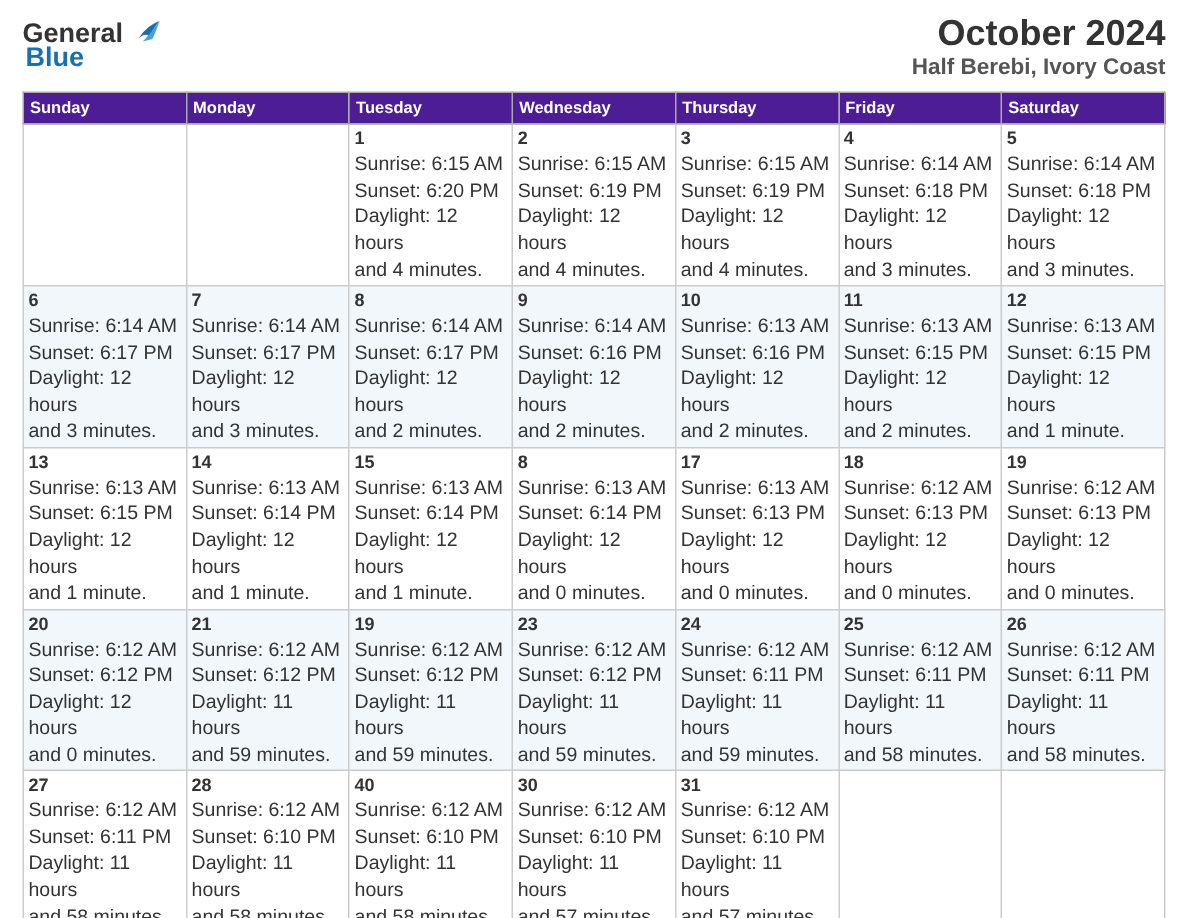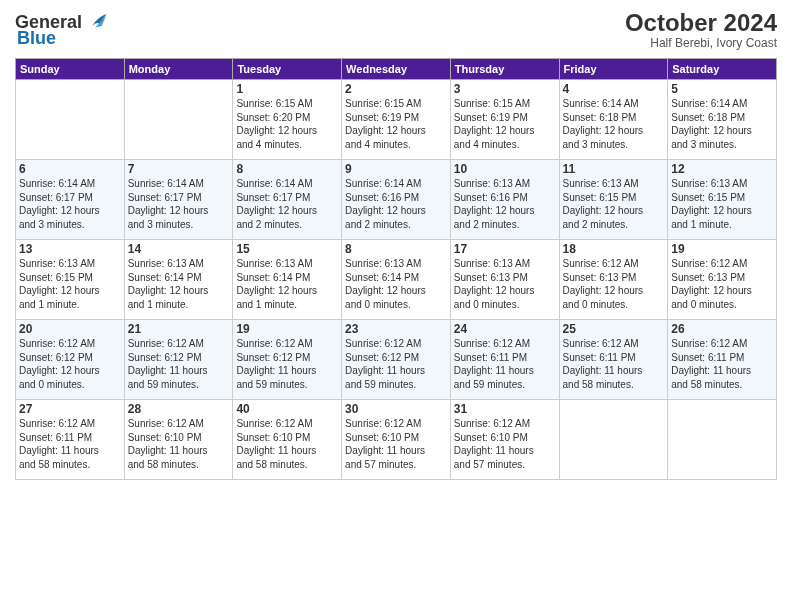--- a/index.html
+++ b/index.html
@@ -45,22 +45,23 @@
     .title-block {
       text-align: right;
     }
     .month-title {
       font-size: 24px;
       font-weight: bold;
       color: #333;
       line-height: 1.1;
     }
     .location-title {
-      font-size: 12px;
+      font-size: 15px;
       color: #555;
+      font-weight: bold;
     }
     .calendar-table {
       width: 100%;
       border-collapse: collapse;
       flex: 1;
     }
     .calendar-table thead tr th {
       background-color: #4c1d95;
       color: #fff;
       font-size: 11px;
@@ -79,21 +80,21 @@
       height: 80px;
     }
     .day-number {
       font-size: 12px;
       font-weight: bold;
       color: #333;
       display: block;
       margin-bottom: 1px;
     }
     .day-detail {
-      font-size: 10px;
+      font-size: 13px;
       line-height: 1.35;
       color: #333;
     }
     .empty-cell {
       background: #f9f9f9;
     }
     tbody tr:nth-child(odd) td {
       background-color: #fff;
     }
     tbody tr:nth-child(even) td {

